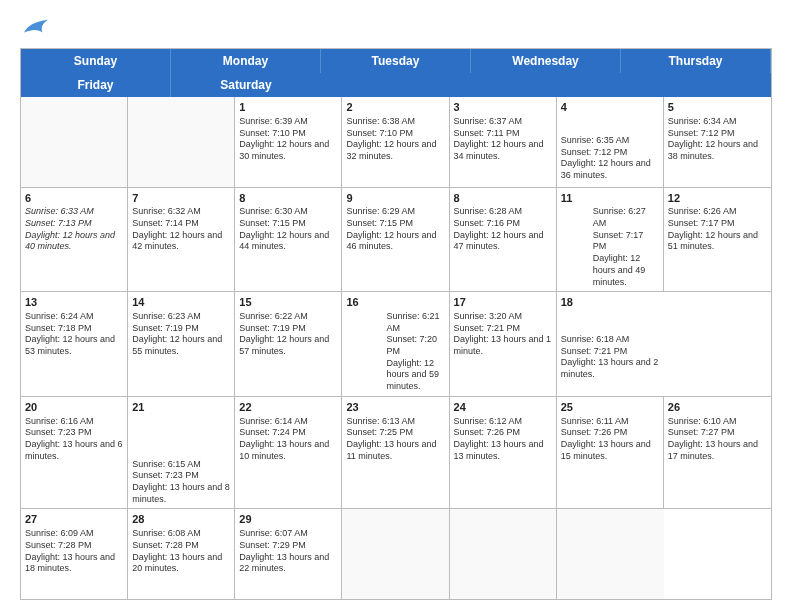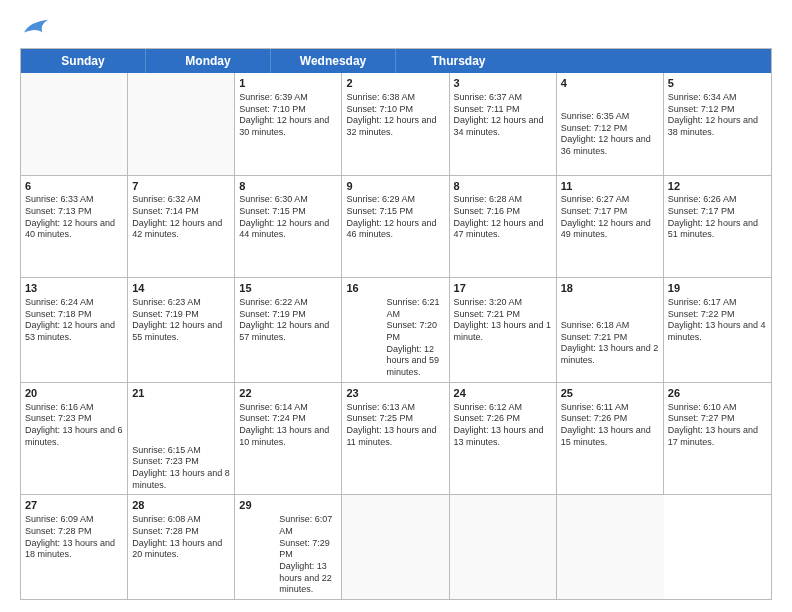--- a/index.html
+++ b/index.html
@@ -47,21 +47,21 @@
       color: #444;
     }
     .calendar {
       flex: 1;
       display: flex;
       flex-direction: column;
       border: 1px solid #bbb;
     }
     .cal-header {
       display: grid;
-      grid-template-columns: repeat(6, 1fr);
+      grid-template-columns: repeat(5, 1fr);
       background: #2d6fc4;
     }
     .cal-header-cell {
       color: #fff;
       font-size: 12px;
       font-weight: bold;
       text-align: center;
       padding: 5px 2px;
       border-right: 1px solid #5090d0;
     }
@@ -123,22 +123,25 @@
     <div class="title-block">
       <div class="month-year"></div>
       <div class="location"></div>
     </div>
   </div>
 
   <div class="calendar">
     <div class="cal-header">
     <div class="cal-header-cell">Sunday</div>
         <div class="cal-header-cell">Monday</div>
+        <div class="cal-header-cell">Tuesday</div>
         <div class="cal-header-cell">Wednesday</div>
         <div class="cal-header-cell">Thursday</div>
+        <div class="cal-header-cell">Friday</div>
+        <div class="cal-header-cell">Saturday</div>
       </div>
     <div class="cal-body">
     <div class="cal-row">
           <div class="cal-cell empty"></div>
           <div class="cal-cell empty"></div>
           <div class="cal-cell">
             <div class="day-num">1</div>
             <div class="cell-info" style="white-space: pre-line;">Sunrise: 6:39 AM
 Sunset: 7:10 PM
 Daylight: 12 hours and 30 minutes.</div>
@@ -164,21 +167,21 @@
           <div class="cal-cell">
             <div class="day-num">5</div>
             <div class="cell-info" style="white-space: pre-line;">Sunrise: 6:34 AM
 Sunset: 7:12 PM
 Daylight: 12 hours and 38 minutes.</div>
           </div>
         </div>
         <div class="cal-row">
           <div class="cal-cell">
             <div class="day-num">6</div>
-            <div class="cell-info" style="white-space: pre-line;">Sunrise: 6:33 AM
+            <div class="cell-info" style="white-space: pre-line; font-style: italic;">Sunrise: 6:33 AM
 Sunset: 7:13 PM
 Daylight: 12 hours and 40 minutes.</div>
           </div>
           <div class="cal-cell">
             <div class="day-num">7</div>
             <div class="cell-info" style="white-space: pre-line;">Sunrise: 6:32 AM
 Sunset: 7:14 PM
 Daylight: 12 hours and 42 minutes.</div>
           </div>
           <div class="cal-cell">
@@ -194,21 +197,21 @@
 Daylight: 12 hours and 46 minutes.</div>
           </div>
           <div class="cal-cell">
             <div class="day-num">8</div>
             <div class="cell-info" style="white-space: pre-line;">Sunrise: 6:28 AM
 Sunset: 7:16 PM
 Daylight: 12 hours and 47 minutes.</div>
           </div>
           <div class="cal-cell">
             <div class="day-num">11</div>
-            <div class="cell-info" style="white-space: pre-line;">Sunrise: 6:27 AM
+            <div class="cell-info" style="white-space: pre-line; margin-left: 32px;">Sunrise: 6:27 AM
 Sunset: 7:17 PM
 Daylight: 12 hours and 49 minutes.</div>
           </div>
           <div class="cal-cell">
             <div class="day-num">12</div>
             <div class="cell-info" style="white-space: pre-line;">Sunrise: 6:26 AM
 Sunset: 7:17 PM
 Daylight: 12 hours and 51 minutes.</div>
           </div>
         </div>
@@ -242,26 +245,20 @@
             <div class="cell-info" style="white-space: pre-line;">Sunrise: 3:20 AM
 Sunset: 7:21 PM
 Daylight: 13 hours and 1 minute.</div>
           </div>
           <div class="cal-cell">
             <div class="day-num">18</div>
             <div class="cell-info" style="white-space: pre-line; margin-top: 24px;">Sunrise: 6:18 AM
 Sunset: 7:21 PM
 Daylight: 13 hours and 2 minutes.</div>
           </div>
-          <div class="cal-cell">
-            <div class="day-num">19</div>
-            <div class="cell-info" style="white-space: pre-line;">Sunrise: 6:17 AM
-Sunset: 7:22 PM
-Daylight: 13 hours and 4 minutes.</div>
-          </div>
         </div>
         <div class="cal-row">
           <div class="cal-cell">
             <div class="day-num">20</div>
             <div class="cell-info" style="white-space: pre-line;">Sunrise: 6:16 AM
 Sunset: 7:23 PM
 Daylight: 13 hours and 6 minutes.</div>
           </div>
           <div class="cal-cell">
             <div class="day-num">21</div>
@@ -308,21 +305,21 @@
 Daylight: 13 hours and 18 minutes.</div>
           </div>
           <div class="cal-cell">
             <div class="day-num">28</div>
             <div class="cell-info" style="white-space: pre-line;">Sunrise: 6:08 AM
 Sunset: 7:28 PM
 Daylight: 13 hours and 20 minutes.</div>
           </div>
           <div class="cal-cell">
             <div class="day-num">29</div>
-            <div class="cell-info" style="white-space: pre-line; margin-left: 40px;">Sunrise: 6:07 AM
+            <div class="cell-info" style="white-space: pre-line;">Sunrise: 6:07 AM
 Sunset: 7:29 PM
 Daylight: 13 hours and 22 minutes.</div>
           </div>
           <div class="cal-cell empty"></div>
           <div class="cal-cell empty"></div>
           <div class="cal-cell empty"></div>
         </div>
       </div>
   </div>
 </div>

